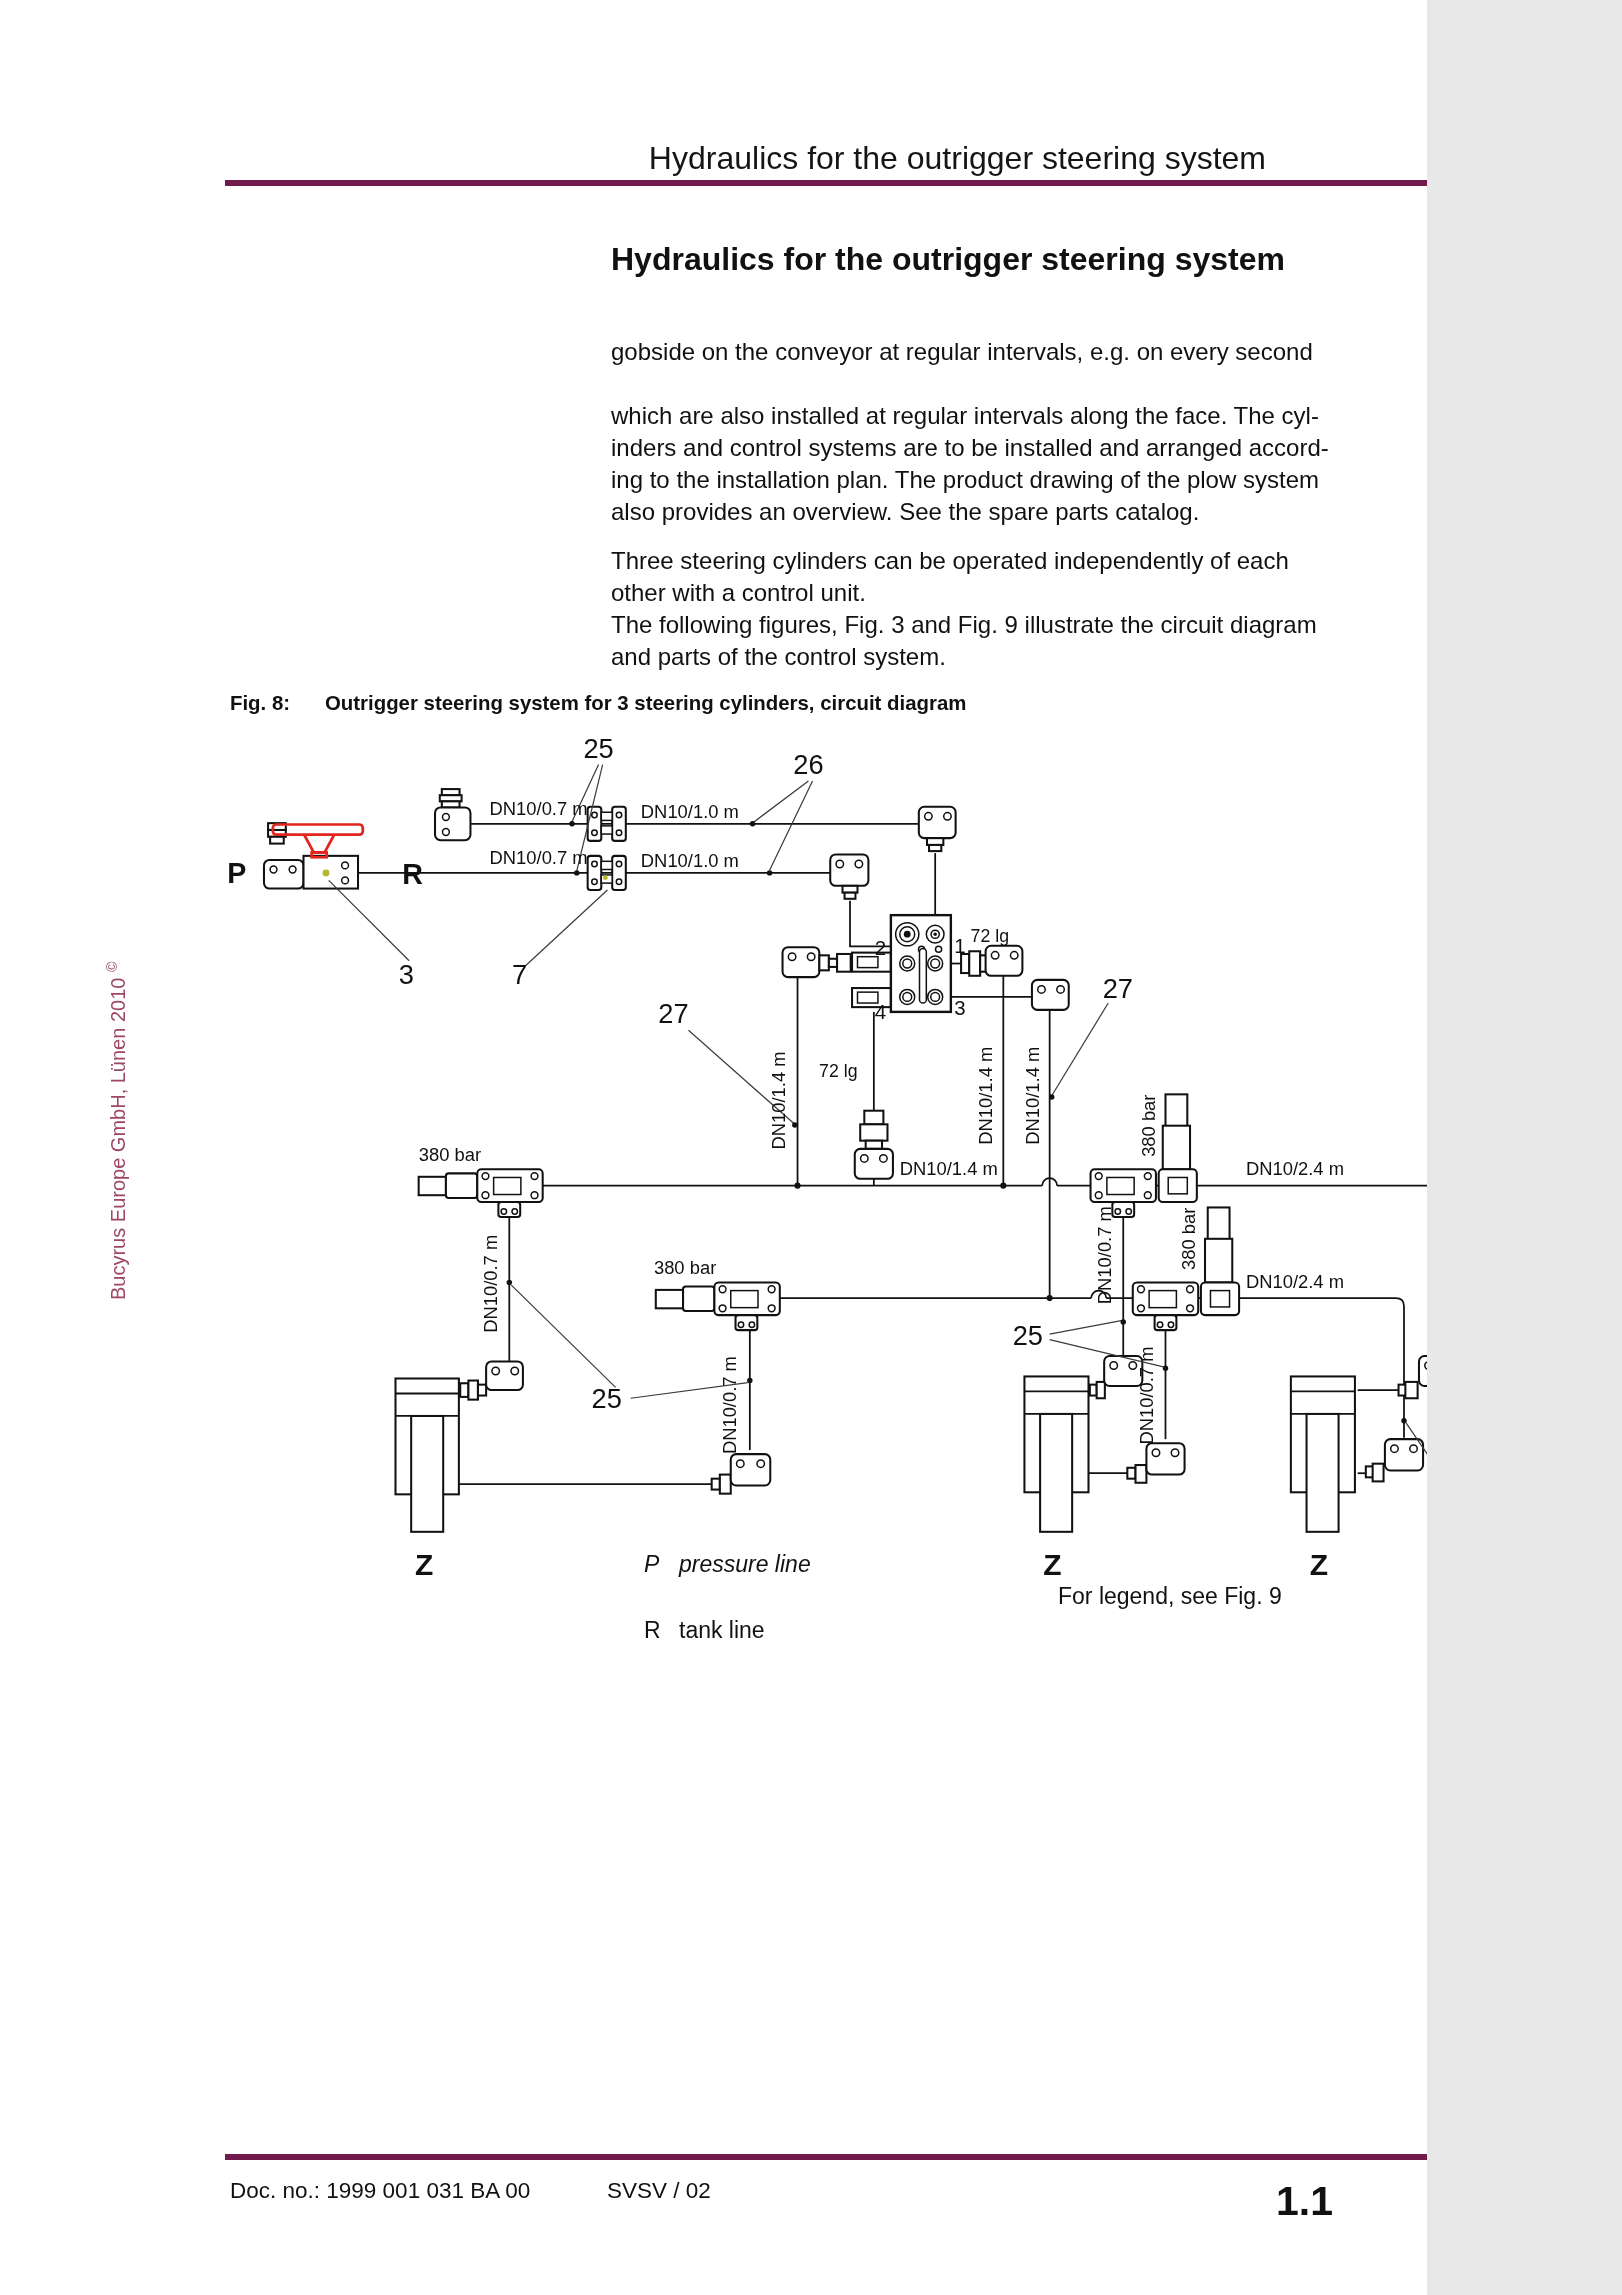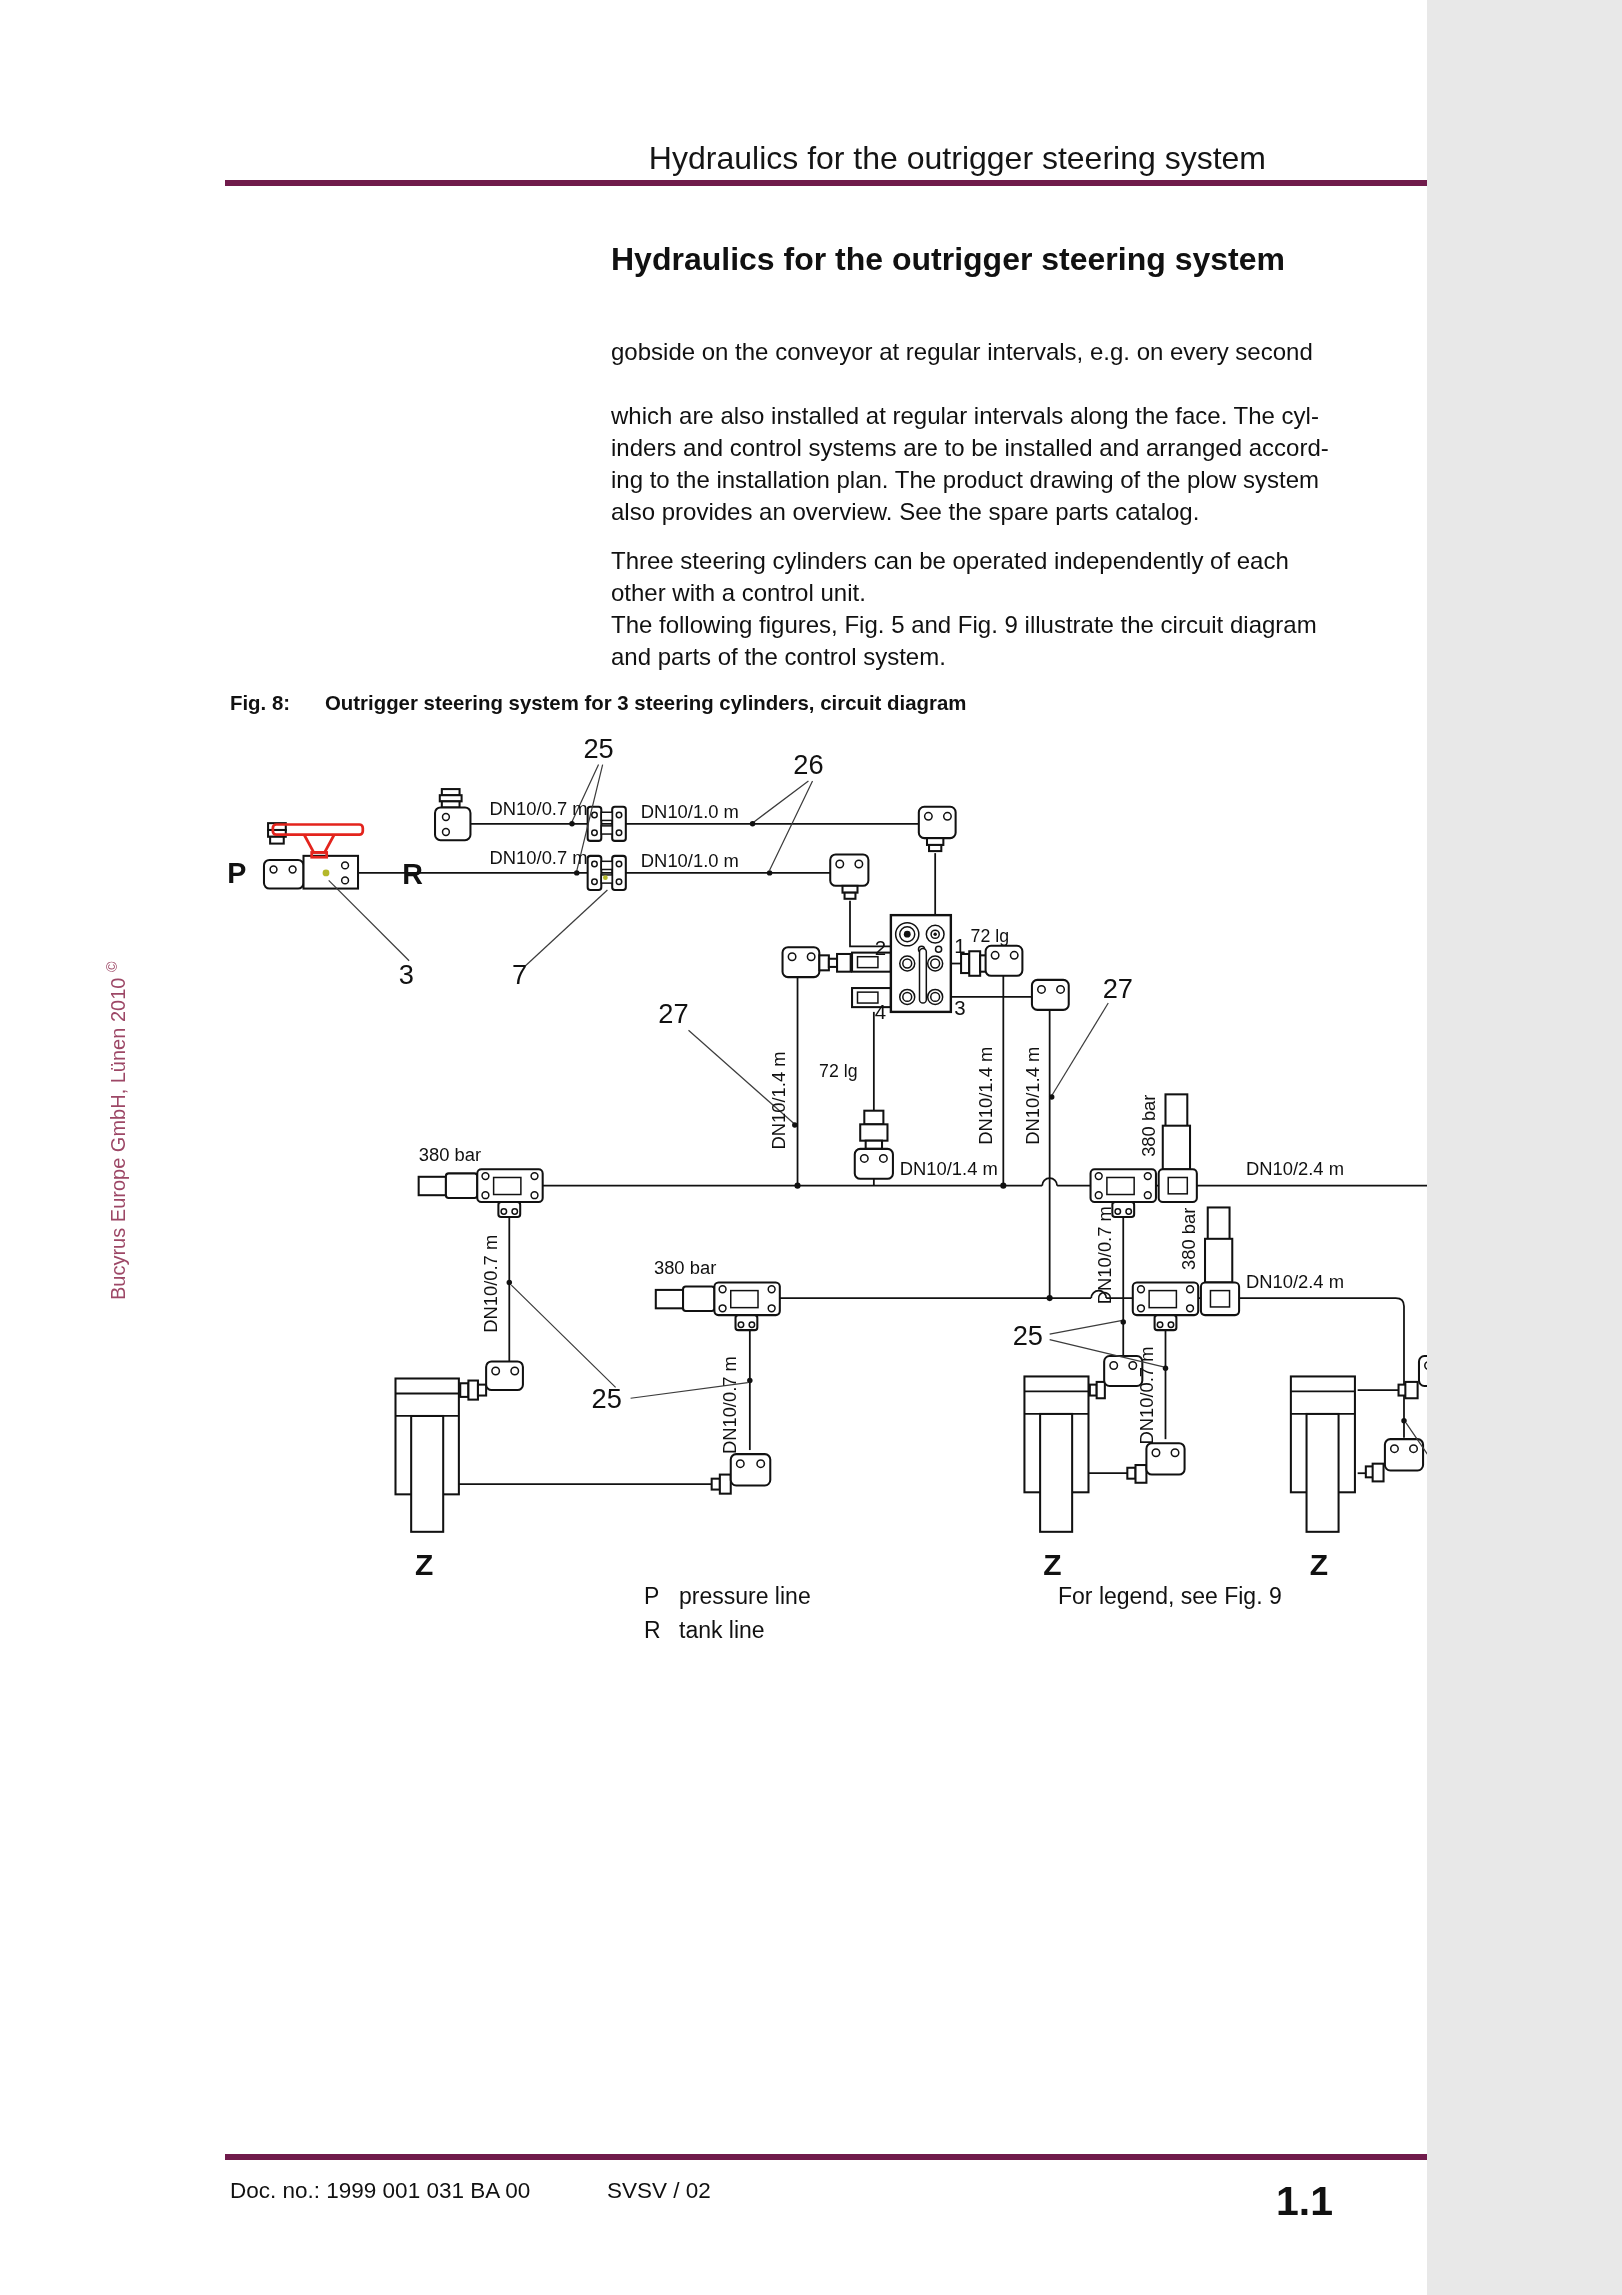--- a/index.html
+++ b/index.html
@@ -12,21 +12,21 @@
   #rule-bottom{top:2154px;height:5.5px;}
   #main-heading{left:611px;top:241px;font-size:32px;font-weight:bold;white-space:nowrap;}
   .bodyline{left:611px;font-size:24px;line-height:32px;white-space:nowrap;}
   #caption{left:230px;top:692px;font-size:20.4px;font-weight:bold;white-space:nowrap;}
   #caption .cap-label{display:inline-block;width:95px;}
   #sidebar-copy{left:104px;top:1300px;transform:rotate(-90deg);transform-origin:0 0;
       font-size:20px;color:#9d4766;white-space:nowrap;}
   #sidebar-copy sup{font-size:14.3px;}
   .legend-line{font-size:23px;white-space:nowrap;}
   .legend-line .lkey{display:inline-block;width:35px;}
-  #legend-p{left:644px;top:1583px;} #legend-r{left:644px;top:1617px;}
+  #legend-p{left:644px;top:1551px;font-style:italic;} #legend-r{left:644px;top:1617px;}
   #legend-note{left:1058px;top:1583px;font-size:23px;white-space:nowrap;}
   #footer-doc{left:230px;top:2178px;font-size:22.5px;white-space:nowrap;}
   #footer-code{left:607px;top:2178px;font-size:22.5px;white-space:nowrap;}
   #page-num{right:94px;top:2178px;font-size:41px;font-weight:bold;}
   
   svg text{font-family:"Liberation Sans",sans-serif;fill:#111;}
   .ln{stroke:#111;stroke-width:2.6;fill:none;}
   .cp{stroke:#111;stroke-width:3;fill:#fff;}
   .cp2{stroke:#111;stroke-width:2.2;fill:#fff;}
   .thin{stroke:#3c3c3c;stroke-width:1.8;fill:none;}
@@ -46,21 +46,21 @@
   <div id="main-heading" class="abs">Hydraulics for the outrigger steering system</div>
 
   <div class="abs bodyline" style="top:336px">gobside on the conveyor at regular intervals, e.g. on every second</div>
   <div class="abs bodyline" style="top:400px">which are also installed at regular intervals along the face. The cyl-</div>
   <div class="abs bodyline" style="top:432px">inders and control systems are to be installed and arranged accord-</div>
   <div class="abs bodyline" style="top:464px">ing to the installation plan. The product drawing of the plow system</div>
   <div class="abs bodyline" style="top:496px">also provides an overview. See the spare parts catalog.</div>
 
   <div class="abs bodyline" style="top:545px">Three steering cylinders can be operated independently of each</div>
   <div class="abs bodyline" style="top:577px">other with a control unit.</div>
-  <div class="abs bodyline" style="top:609px">The following figures, Fig. 5 and Fig. 9 illustrate the circuit diagram</div>
+  <div class="abs bodyline" style="top:609px">The following figures, Fig. 3 and Fig. 9 illustrate the circuit diagram</div>
   <div class="abs bodyline" style="top:641px">and parts of the control system.</div>
 
   <div id="caption" class="abs">
     <span class="cap-label">Fig. 8:</span><span>Outrigger steering system for 3 steering cylinders, circuit diagram</span>
   </div>
 
   <div id="sidebar-copy" class="abs">
     <span>Bucyrus Europe GmbH, Lünen 2010</span>
     <sup>©</sup>
   </div>

